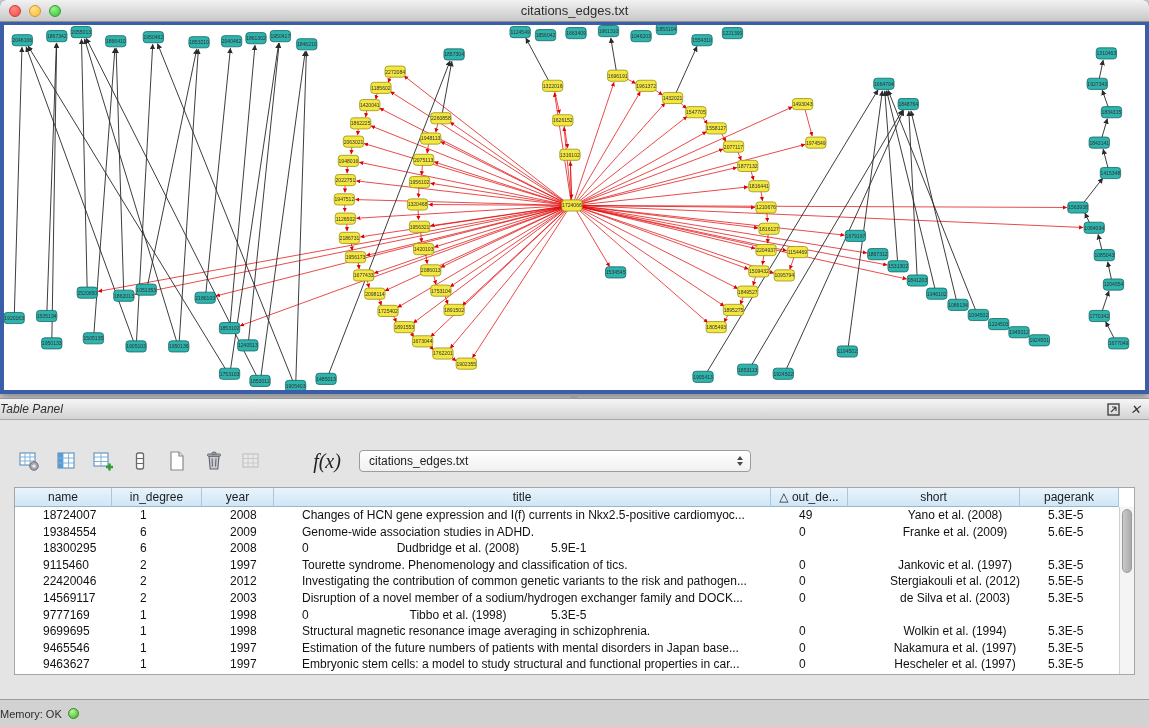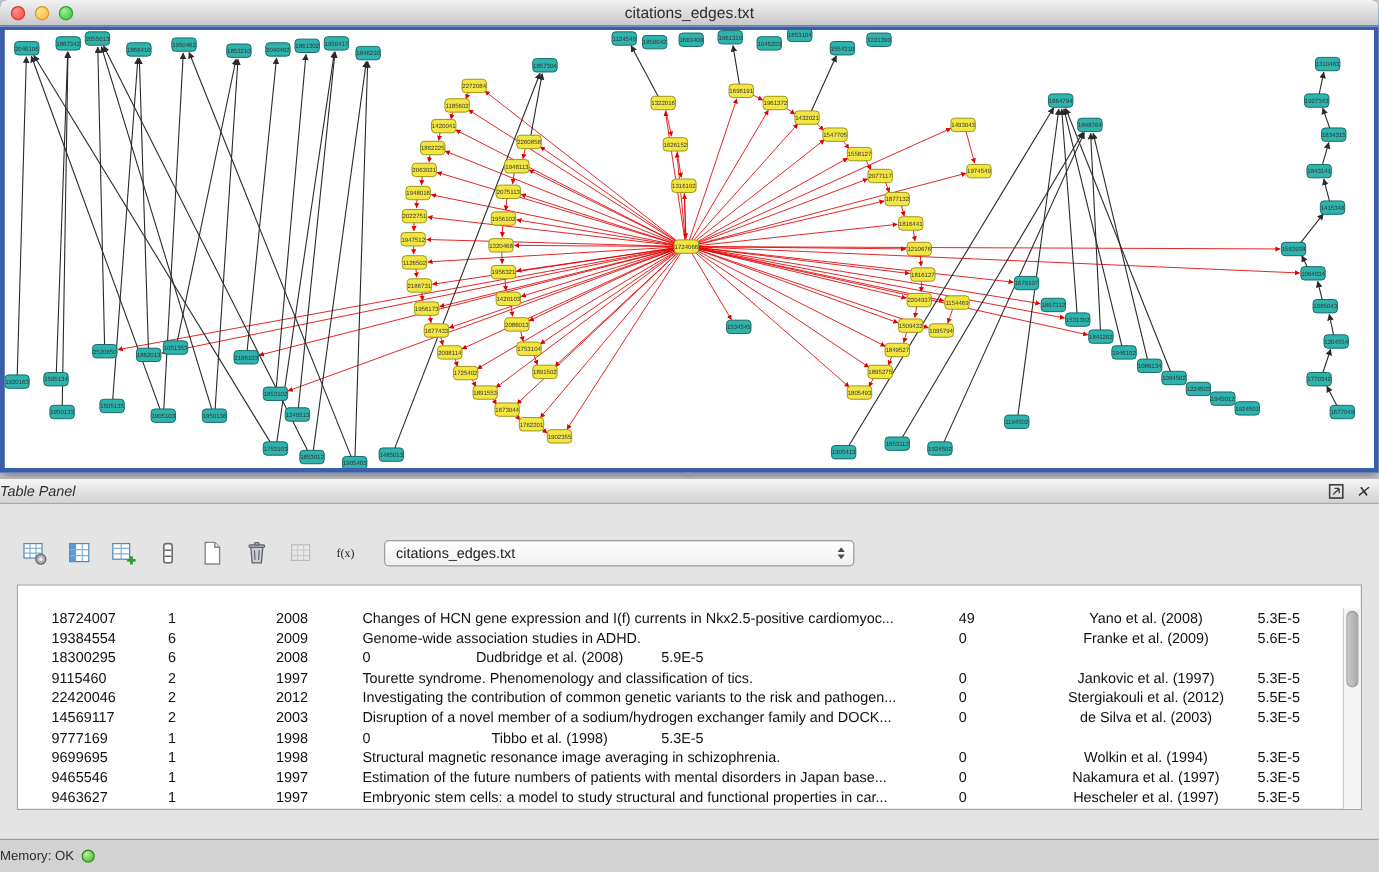--- a/index.html
+++ b/index.html
@@ -60,21 +60,21 @@
   }
   .phead-icons{ position:absolute; right:8px; top:0; height:21px; display:flex; align-items:center; gap:10px; }
   .float-ic svg{ display:block; }
   .close-ic{ font-size:13px; color:#333; cursor:default; line-height:1; }
 
   .toolbar{
     position:absolute; left:16px; top:46px; height:32px;
     display:flex; align-items:center; gap:11px;
   }
   .tbtn{ width:26px; height:26px; display:flex; align-items:center; justify-content:center; border-radius:4px; }
-  .fx{ font-family:"Liberation Serif", serif; font-size:10px; color:#222; padding:0 2px; }
+  .fx{ font-family:"Liberation Serif", serif; font-style:italic; font-size:20px; color:#222; padding:0 2px;margin-left:39px; }
   .combo{
     width:392px; height:22px; margin-left:8px;
     background:linear-gradient(#ffffff,#f0f0f0);
     border:1px solid #9c9c9c; border-radius:4px;
     display:flex; align-items:center; font-size:12px; color:#222;
     padding-left:9px;
   }
   .combo-arrows{ margin-left:auto; margin-right:7px; display:flex; flex-direction:column; gap:2px; }
   .tri-up{ width:0;height:0;border-left:3.5px solid transparent;border-right:3.5px solid transparent;border-bottom:4px solid #4a4a4a; }
   .tri-dn{ width:0;height:0;border-left:3.5px solid transparent;border-right:3.5px solid transparent;border-top:4px solid #4a4a4a; }
@@ -839,20 +839,29 @@
     <span class="combo">
       <span>citations_edges.txt</span>
       <span class="combo-arrows">
         <span class="tri-up"></span>
           <span class="tri-dn"></span>
       </span>
     </span>
   </div>
 
   <div class="tablebox">
+    <div class="thead" id="thead">
+        <div class="th c0">name</div>
+        <div class="th c1">in_degree</div>
+        <div class="th c2">year</div>
+        <div class="th c3">title</div>
+        <div class="th c4">△ out_de...</div>
+        <div class="th c5">short</div>
+        <div class="th c6">pagerank</div>
+      </div>
     <div class="tbody" id="tbody">
         <div class="tr">
           <div class="td c0">18724007</div>
           <div class="td c1">1</div>
           <div class="td c2">2008</div>
           <div class="td c3">Changes of HCN gene expression and I(f) currents in Nkx2.5-positive cardiomyoc...</div>
           <div class="td c4">49</div>
           <div class="td c5">Yano et al. (2008)</div>
           <div class="td c6">5.3E-5</div>
         </div>
@@ -864,21 +873,21 @@
           <div class="td c4">0</div>
           <div class="td c5">Franke et al. (2009)</div>
           <div class="td c6">5.6E-5</div>
         </div>
         <div class="tr">
           <div class="td c0">18300295</div>
           <div class="td c1">6</div>
           <div class="td c2">2008</div>
           <div class="td c4">0</div>
           <div class="td c5">Dudbridge et al. (2008)</div>
-          <div class="td c6">5.9E-5</div>
+          <div class="td c6">5.9E-1</div>
         </div>
         <div class="tr">
           <div class="td c0">9115460</div>
           <div class="td c1">2</div>
           <div class="td c2">1997</div>
           <div class="td c3">Tourette syndrome. Phenomenology and classification of tics.</div>
           <div class="td c4">0</div>
           <div class="td c5">Jankovic et al. (1997)</div>
           <div class="td c6">5.3E-5</div>
         </div>

